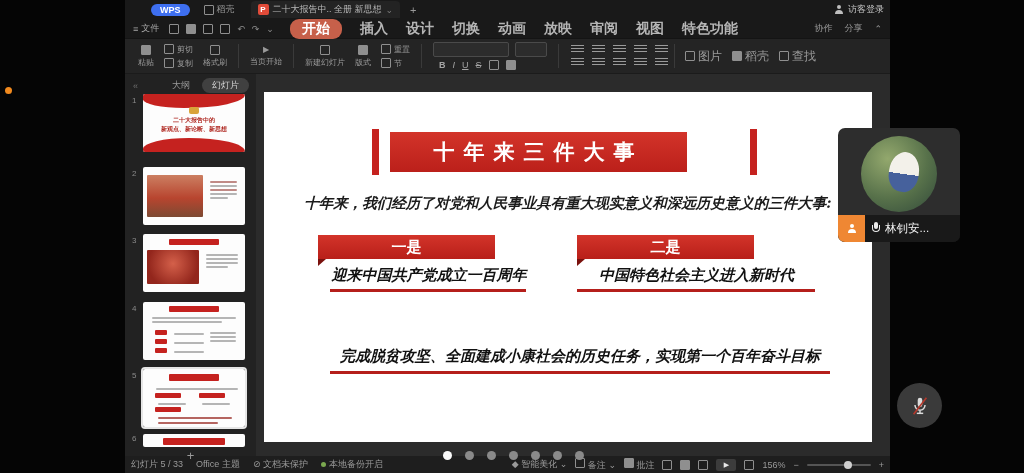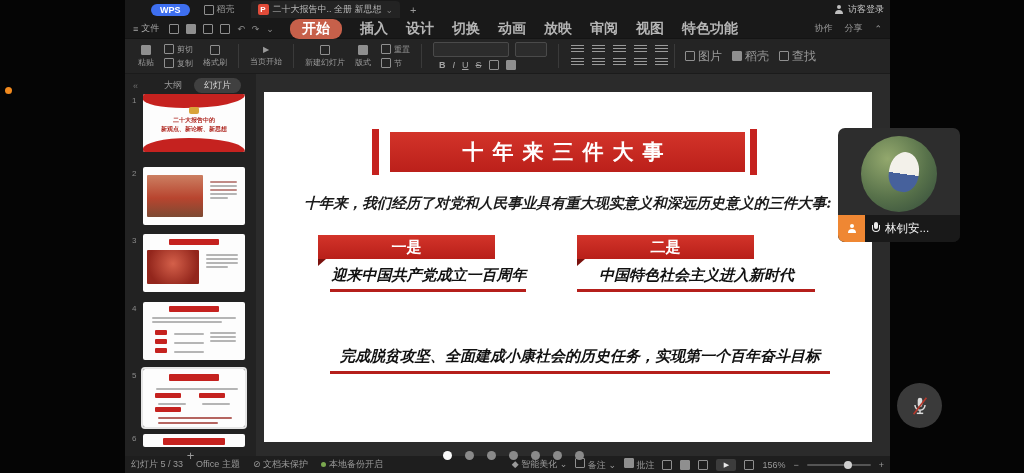--- a/index.html
+++ b/index.html
@@ -43,32 +43,32 @@
   .algrid{display:flex;flex-direction:column;gap:4px;margin-left:6px;}
   .alrow{display:flex;gap:8px;}
   .insgrid{display:flex;gap:3px;font-size:12px;margin-left:4px;}
   .insrow{display:flex;gap:10px;align-items:center;}
   .inslbl{display:flex;gap:3px;align-items:center;white-space:nowrap;}
   
   .bodyrow{flex:1 1 auto;display:flex;min-height:0;}
   .panel{width:131px;background:#222;position:relative;flex:0 0 auto;}
   .ptabs{position:absolute;top:4px;left:0;width:100%;display:flex;align-items:center;font-size:9px;color:#9a9a9a;}
   .chev{margin-left:8px;color:#6f6f6f;}
-  .ptab-outline{margin-left:26px;}
+  .ptab-outline{margin-left:34px;}
   .ptab-slides{margin-left:12px;background:#404040;color:#d6d6d6;border-radius:8px;padding:1px 10px;}
   .thumb{position:absolute;left:18px;width:102px;height:58px;background:#fdfdfd;border-radius:2px;overflow:hidden;}
   .thumb.sel{outline:2px solid #e6e6e6;}
   .tnum{position:absolute;left:7px;font-size:8px;color:#8a8a8a;}
   .bar{height:2px;background:#b5b5b5;border-radius:1px;margin:2px 3px;}
   .chip{background:#c5221f;border-radius:1px;height:5px;}
   .addslide{position:absolute;left:0;width:100%;text-align:center;color:#9a9a9a;font-size:13px;}
   .canvas{flex:1 1 auto;position:relative;background:#2b2b2b;}
   
   .slide{position:absolute;left:8px;top:18px;width:608px;height:350px;background:#fff;font-family:"DejaVu Serif","Liberation Serif",serif;}
-  .sbanner{position:absolute;left:126px;top:40px;width:355px;height:40px;background:linear-gradient(#d3342a,#bb201a);
+  .sbanner{position:absolute;left:126px;top:40px;width:297px;height:40px;background:linear-gradient(#d3342a,#bb201a);
     color:#fff;font-size:21px;font-weight:bold;letter-spacing:9px;text-align:center;line-height:40px;}
   .sidebar-red{position:absolute;top:37px;width:7px;height:46px;background:#c5221f;}
   .sb-l{left:108px;} .sb-r{left:486px;}
   .intro{position:absolute;left:0;top:102px;width:100%;text-align:center;font-size:14.5px;font-style:italic;font-weight:600;color:#1c1c1c;}
   .ribbon{position:absolute;height:24px;background:linear-gradient(#d3342a,#b81f19);color:#fff;font-weight:bold;
     font-size:15px;text-align:center;line-height:24px;font-family:"Liberation Sans",sans-serif;}
   .ribbon::after{content:"";position:absolute;left:0;bottom:-7px;width:0;height:0;border-top:7px solid #7a110d;border-right:8px solid transparent;}
   .r1a{left:54px;top:143px;width:177px;} .r1b{left:313px;top:143px;width:177px;} .r3{left:54px;top:225px;width:177px;}
   .itext{position:absolute;font-size:15px;font-weight:bold;font-style:italic;color:#111;text-align:center;white-space:nowrap;}
   .it1{left:40px;top:174px;width:250px;} .it2{left:305px;top:174px;width:255px;} .it3{left:0;top:255px;width:100%;padding-left:12px;}

